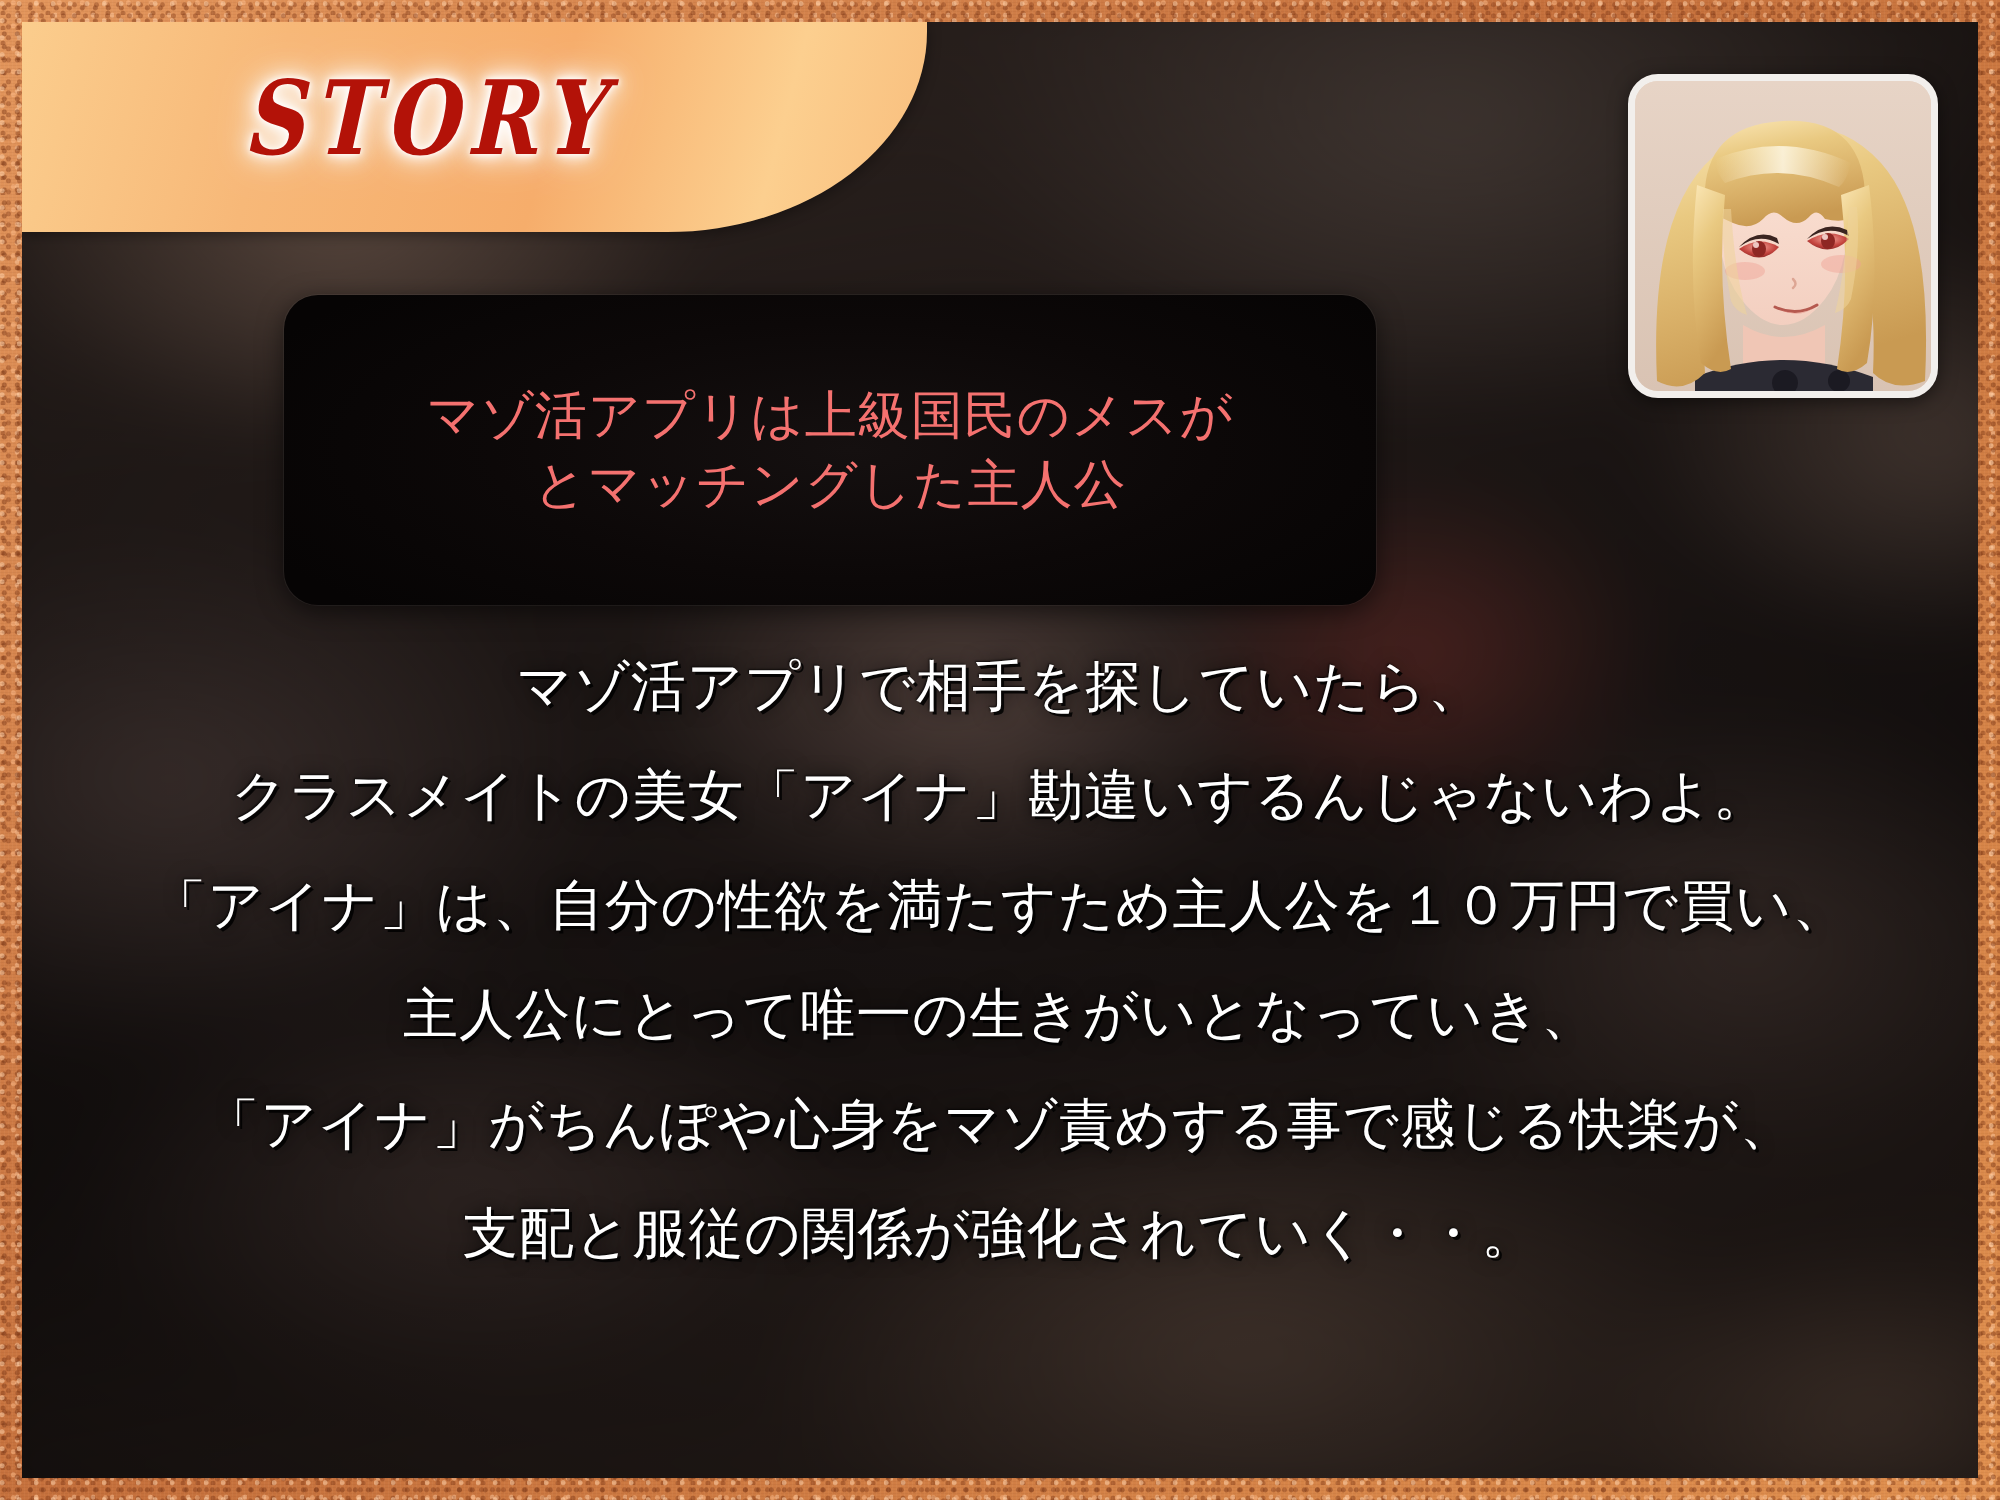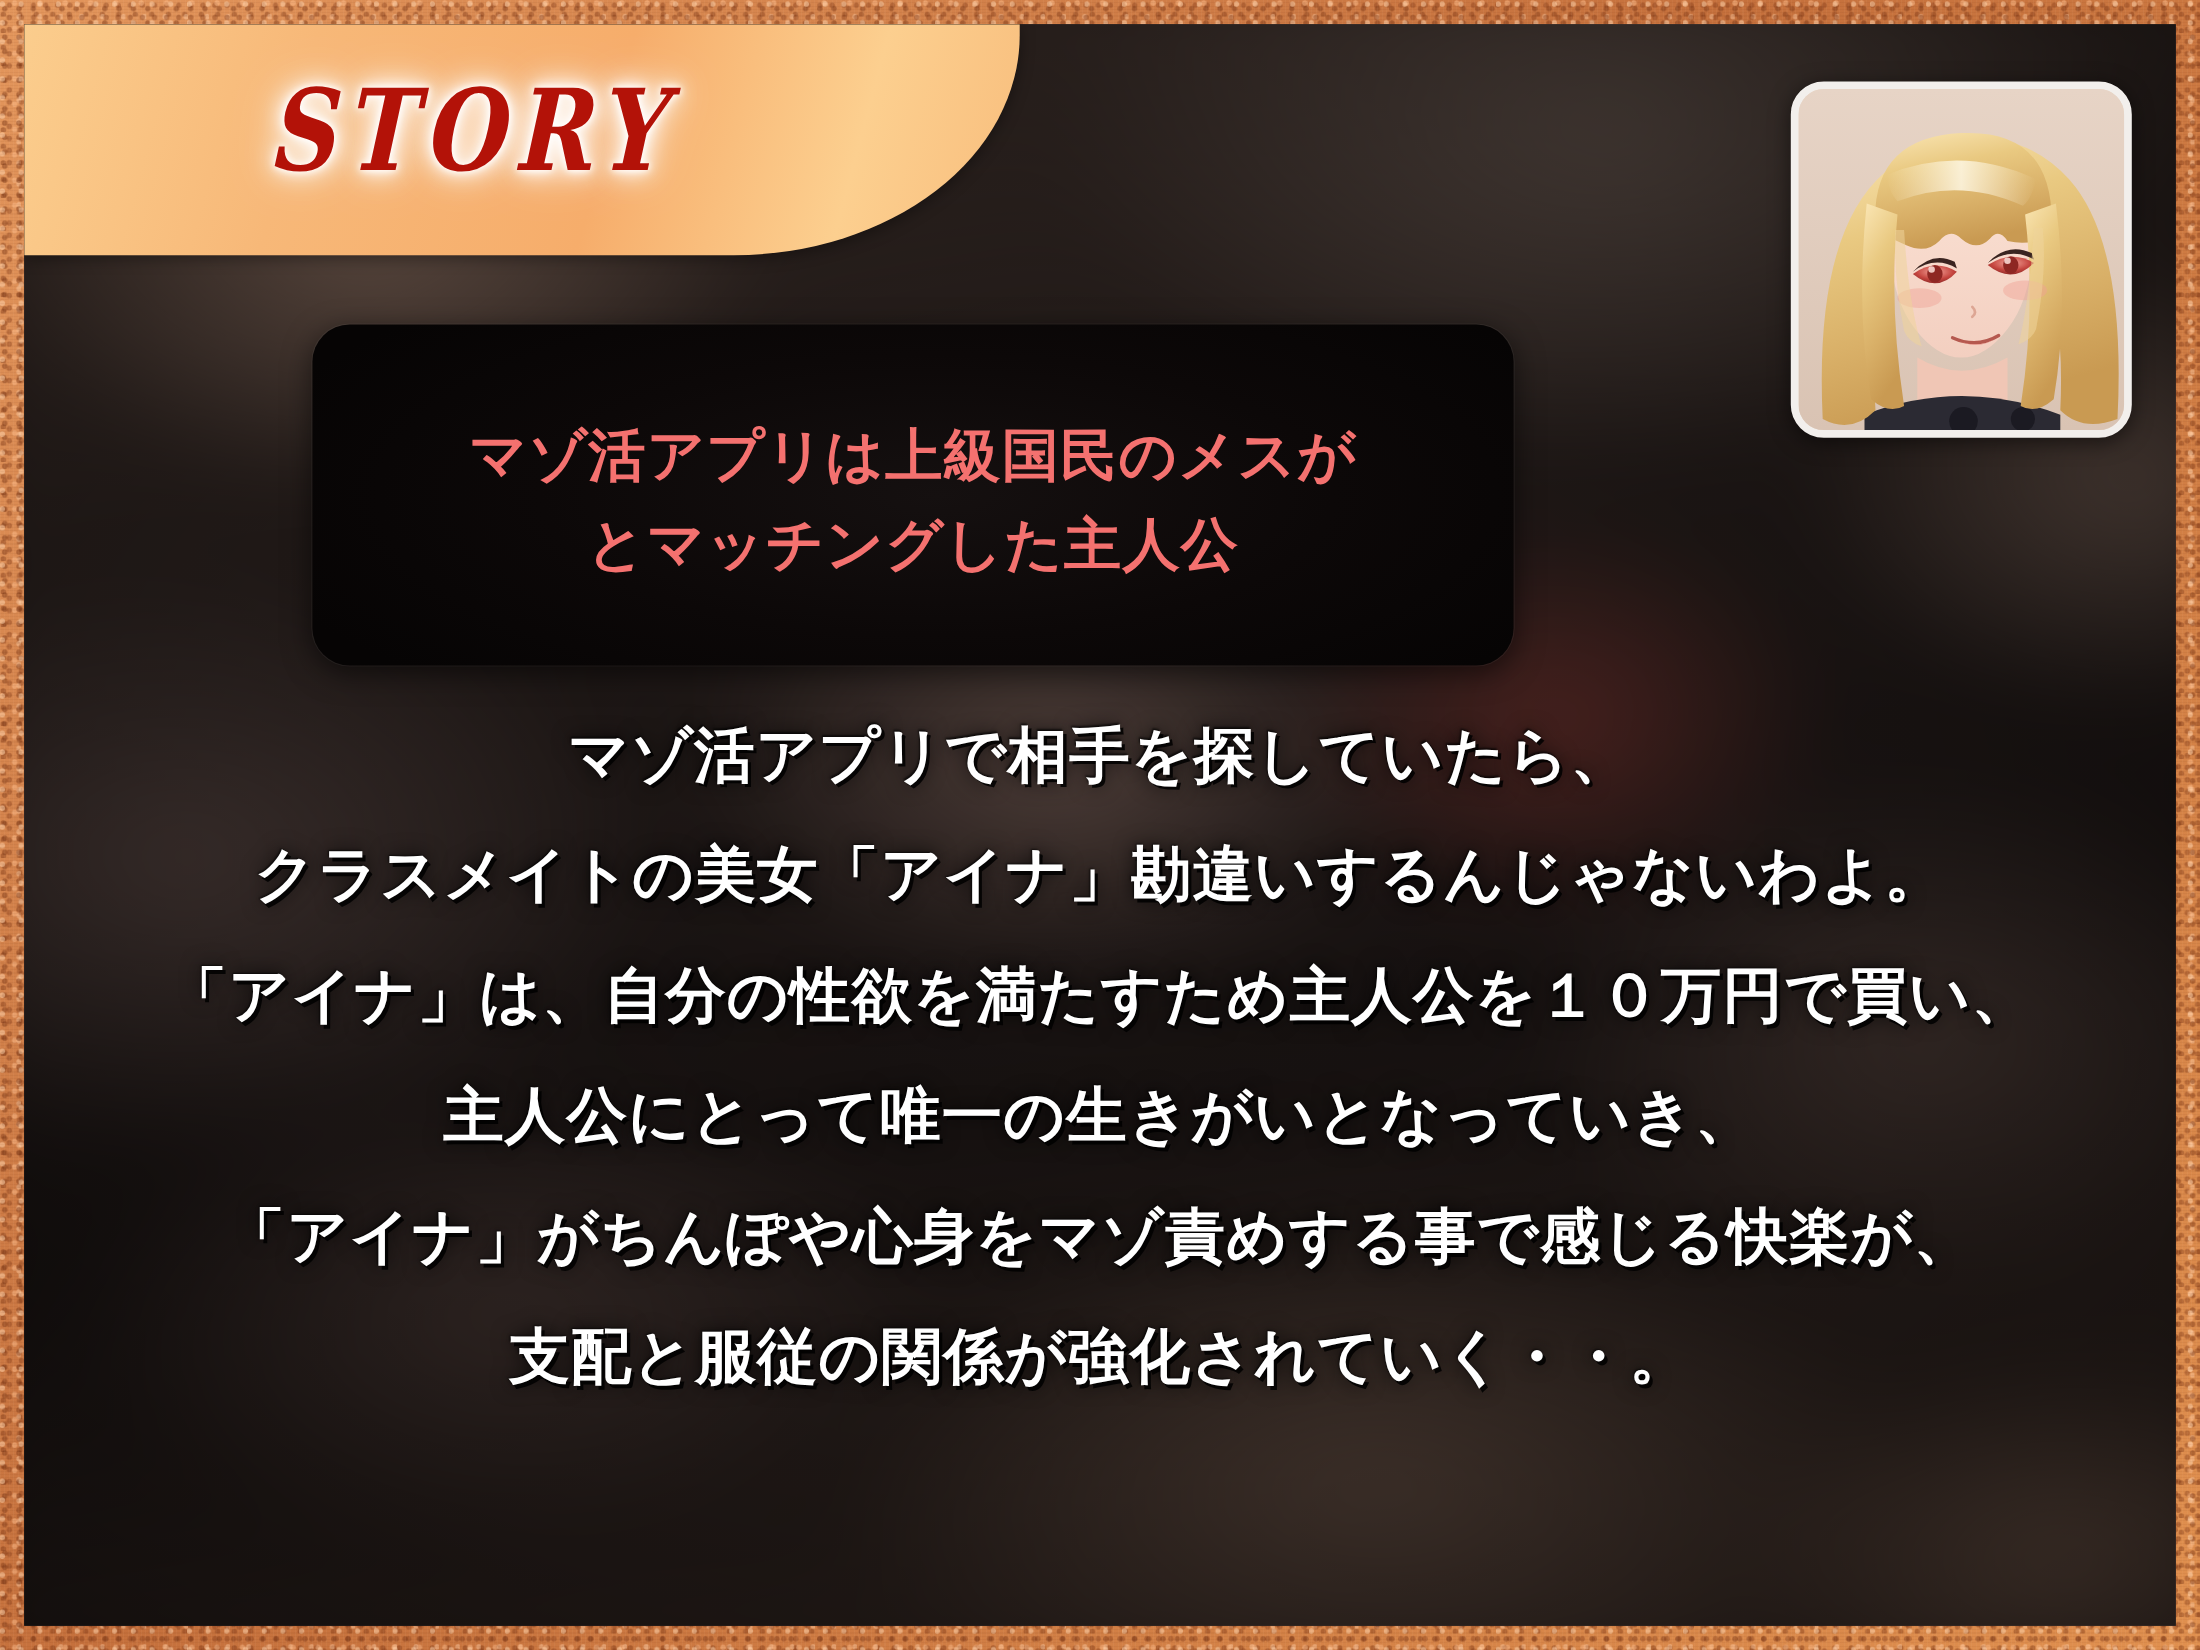--- a/index.html
+++ b/index.html
@@ -153,39 +153,38 @@
       radial-gradient(ellipse 60% 75% at 52% 50%, #151010 0%, #0c0808 55%, #060404 100%);
     box-shadow: 0 0 0 1px rgba(255,255,255,.05), 0 6px 26px rgba(0,0,0,.55);
     display: flex;
     flex-direction: column;
     align-items: center;
     justify-content: center;
   }
   .dialogue-line {
     color: #f4716f;
     font-size: 52px;
-    font-weight: 700;
+    font-weight: 400;
     line-height: 1.33;
     white-space: nowrap;
     letter-spacing: 1px;
-    margin-top: 12px;
   }
 
   
   .synopsis {
     position: absolute;
     left: 22px;
     right: 22px;
     top: 610px;
     text-align: center;
   }
   .syn-line {
     color: #ffffff;
     font-size: 55px;
-    font-weight: 700;
+    font-weight: 400;
     line-height: 1.99;
     letter-spacing: 1px;
     white-space: nowrap;
     text-shadow:
       3px 3px 0 rgba(0,0,0,.85),
       -1px -1px 2px rgba(0,0,0,.7),
       0 0 18px rgba(0,0,0,.85);
   }
 </style>
 </head>

